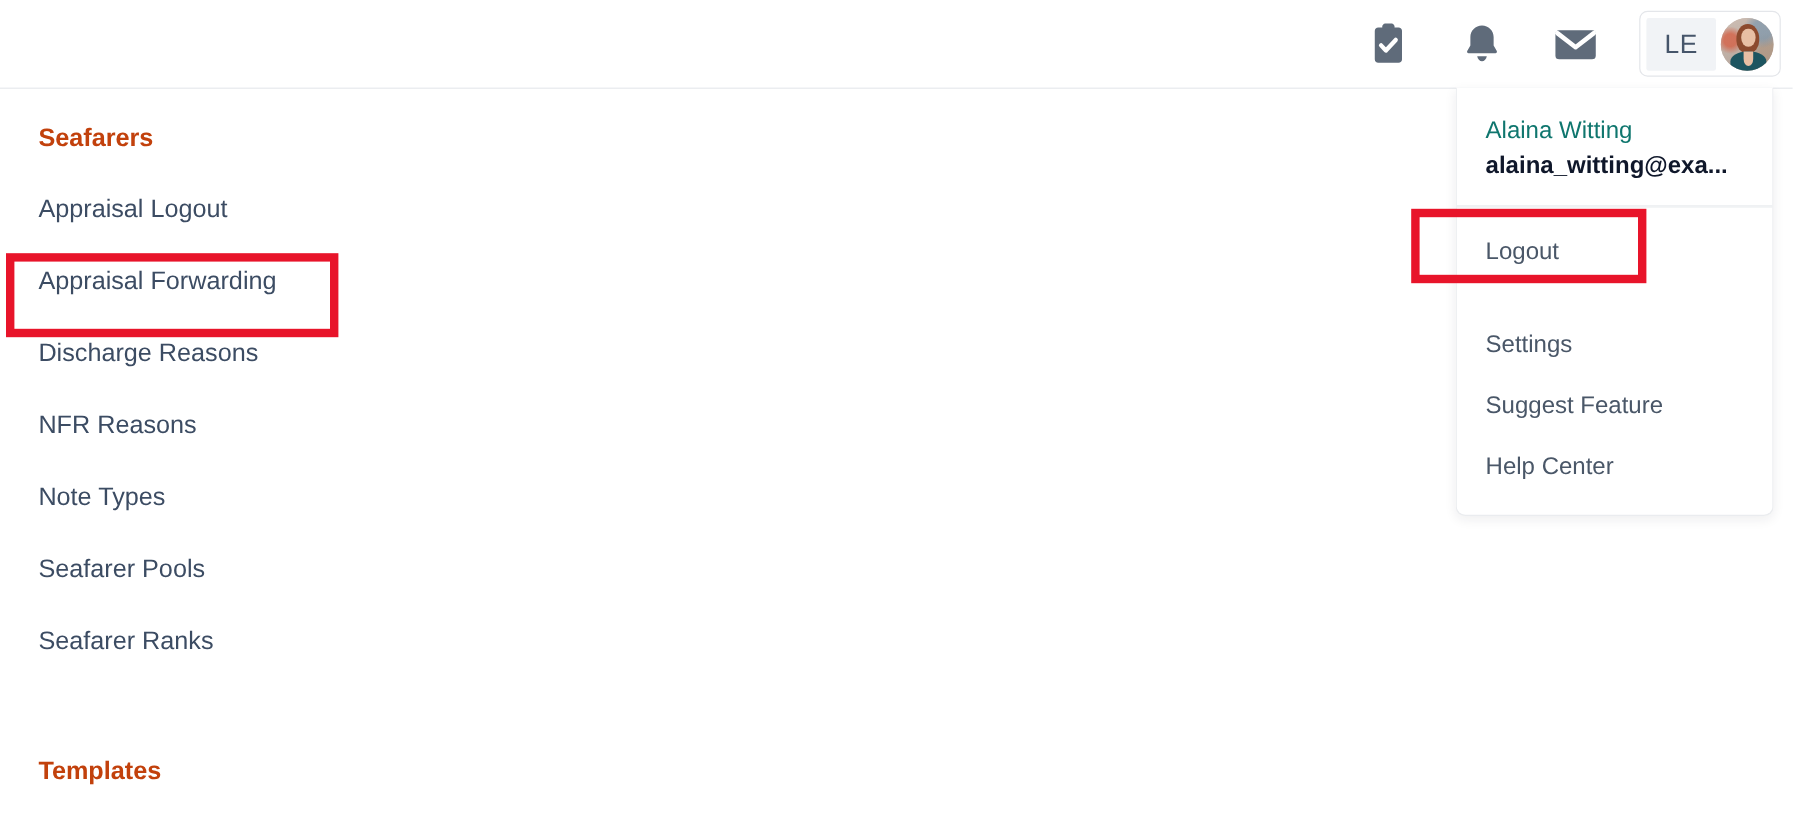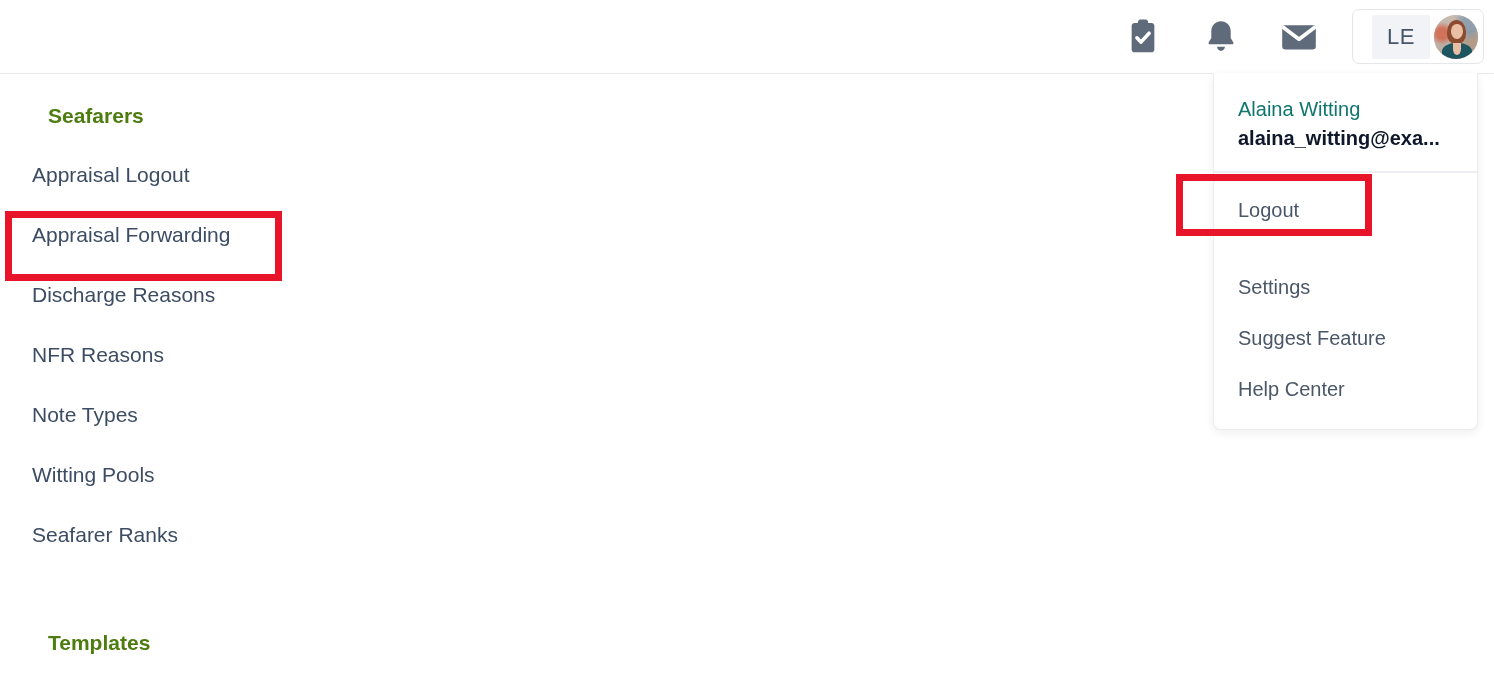--- a/index.html
+++ b/index.html
@@ -56,21 +56,21 @@
   .iconfill { fill: #5f6b7a; }
 
   
   .user-chip {
     display: flex;
     align-items: center;
     height: 55px;
     border: 1px solid #e4e6ea;
     border-radius: 7px;
     background: #ffffff;
-    padding: 0 5px 0 14px;
+    padding: 0 5px 0 0;
     margin-left: 14px;
     cursor: pointer;
   }
 
   .initials-box {
     width: 58px;
     height: 44px;
     margin: 0 4px 0 5px;
     background: #f1f3f6;
     color: #46556a;
@@ -138,25 +138,24 @@
   .nav {
     position: absolute;
     top: 74px; left: 0;
     width: 420px;
     padding: 28px 0 0 32px;
   }
 
   .nav-group-title {
     font-size: 21px;
     font-weight: bold;
-    color: #4d7c0f;
+    color: #c2410c;
     line-height: 28px;
     margin-bottom: 31px;
     white-space: nowrap;
-    margin-left: 16px;
   }
 
   .nav-item {
     font-size: 21px;
     color: #3c4c63;
     line-height: 28px;
     height: 28px;
     margin-bottom: 32px;
     white-space: nowrap;
     cursor: pointer;
@@ -280,21 +279,21 @@
 
   <div class="nav">
 
     <div class="nav-group-title">Seafarers</div>
 
     <div class="nav-item">Appraisal Logout</div>
     <div class="nav-item">Appraisal Forwarding</div>
     <div class="nav-item">Discharge Reasons</div>
     <div class="nav-item">NFR Reasons</div>
     <div class="nav-item">Note Types</div>
-    <div class="nav-item">Witting Pools</div>
+    <div class="nav-item">Seafarer Pools</div>
     <div class="nav-item">Seafarer Ranks</div>
 
     <div class="nav-spacer"></div>
 
     <div class="nav-group-title">Templates</div>
   </div>
 
   <div class="dropdown">
 
     <div class="dd-userblock">

